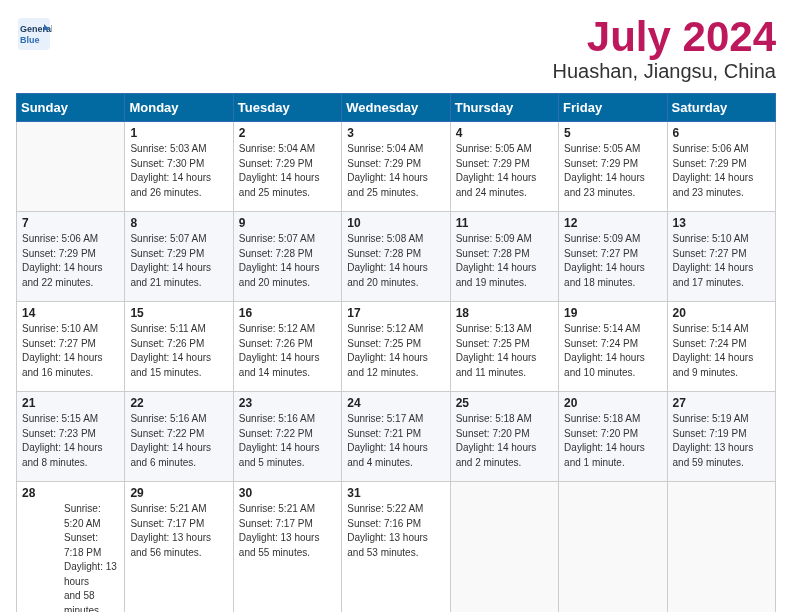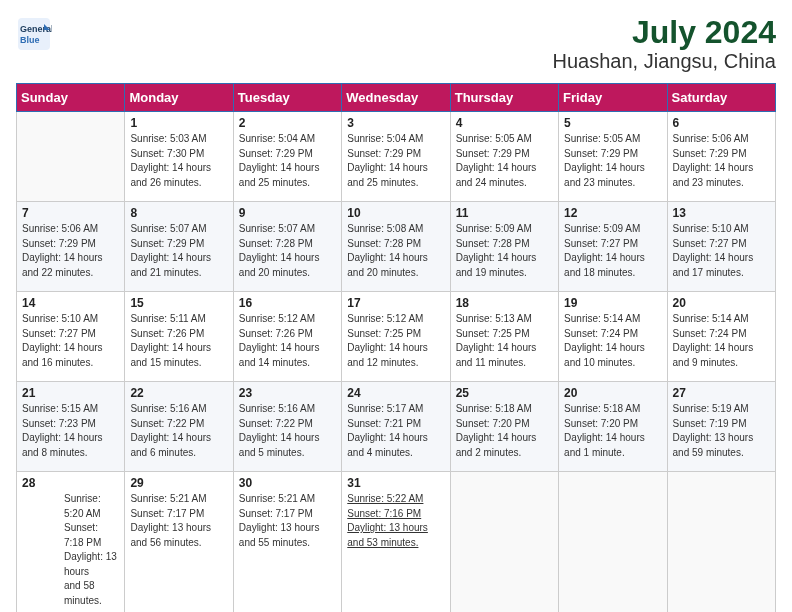--- a/index.html
+++ b/index.html
@@ -22,37 +22,37 @@
       gap: 4px;
     }
     .logo-icon {
       width: 36px;
       height: 36px;
     }
     .title-block {
       text-align: right;
     }
     .month-title {
-      font-size: 32px;
+      font-size: 42px;
       font-weight: bold;
-      color: #14532d;
+      color: #be185d;
       line-height: 1;
     }
     .location {
       font-size: 20px;
       color: #333;
       margin-top: 2px;
     }
     table {
       width: 100%;
       border-collapse: collapse;
       table-layout: fixed;
     }
     thead tr th {
-      background-color: #be185d;
+      background-color: #0369a1;
       color: #fff;
       font-size: 13px;
       font-weight: bold;
       padding: 6px 4px;
       text-align: left;
       border: 1px solid #2e6db4;
     }
     tbody tr td {
       border: 1px solid #ccc;
       vertical-align: top;
@@ -326,21 +326,21 @@
         </td>
         <td>
           <span class="day-number">30</span>
           <div class="day-info" style="white-space: pre-line;">Sunrise: 5:21 AM
 Sunset: 7:17 PM
 Daylight: 13 hours
 and 55 minutes.</div>
         </td>
         <td>
           <span class="day-number">31</span>
-          <div class="day-info" style="white-space: pre-line; text-decoration: underline;">Sunrise: 5:22 AM
+          <div class="day-info" style="white-space: pre-line;">Sunrise: 5:22 AM
 Sunset: 7:16 PM
 Daylight: 13 hours
 and 53 minutes.</div>
         </td>
         <td class="empty-cell"></td>
         <td class="empty-cell"></td>
         <td class="empty-cell"></td>
       </tr>
     </tbody>
 </table>

